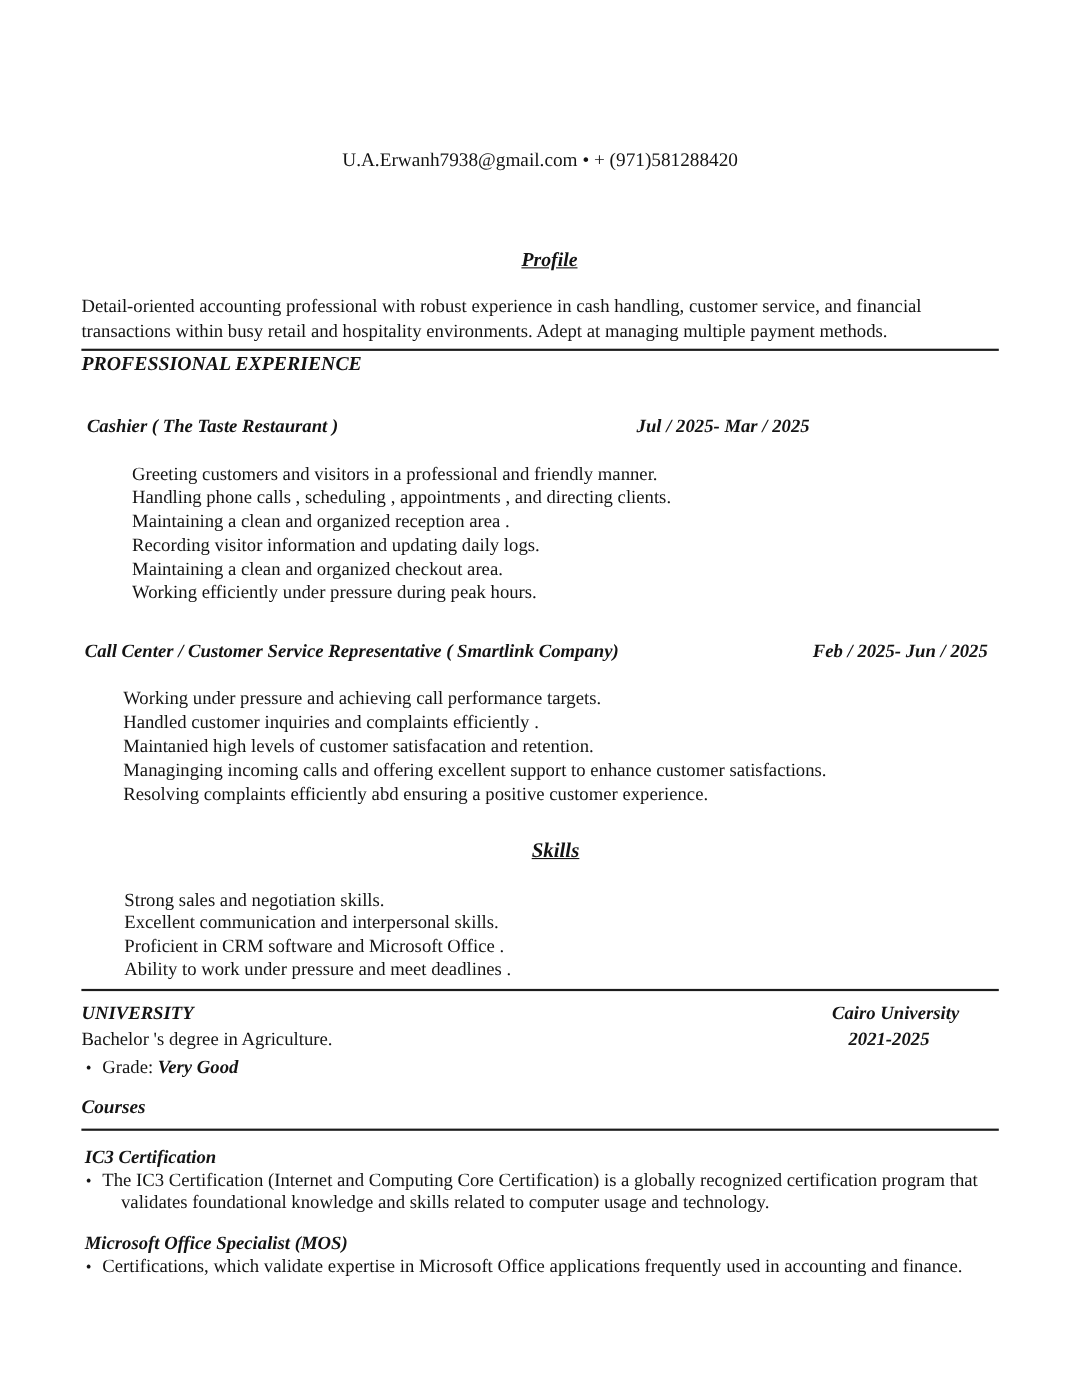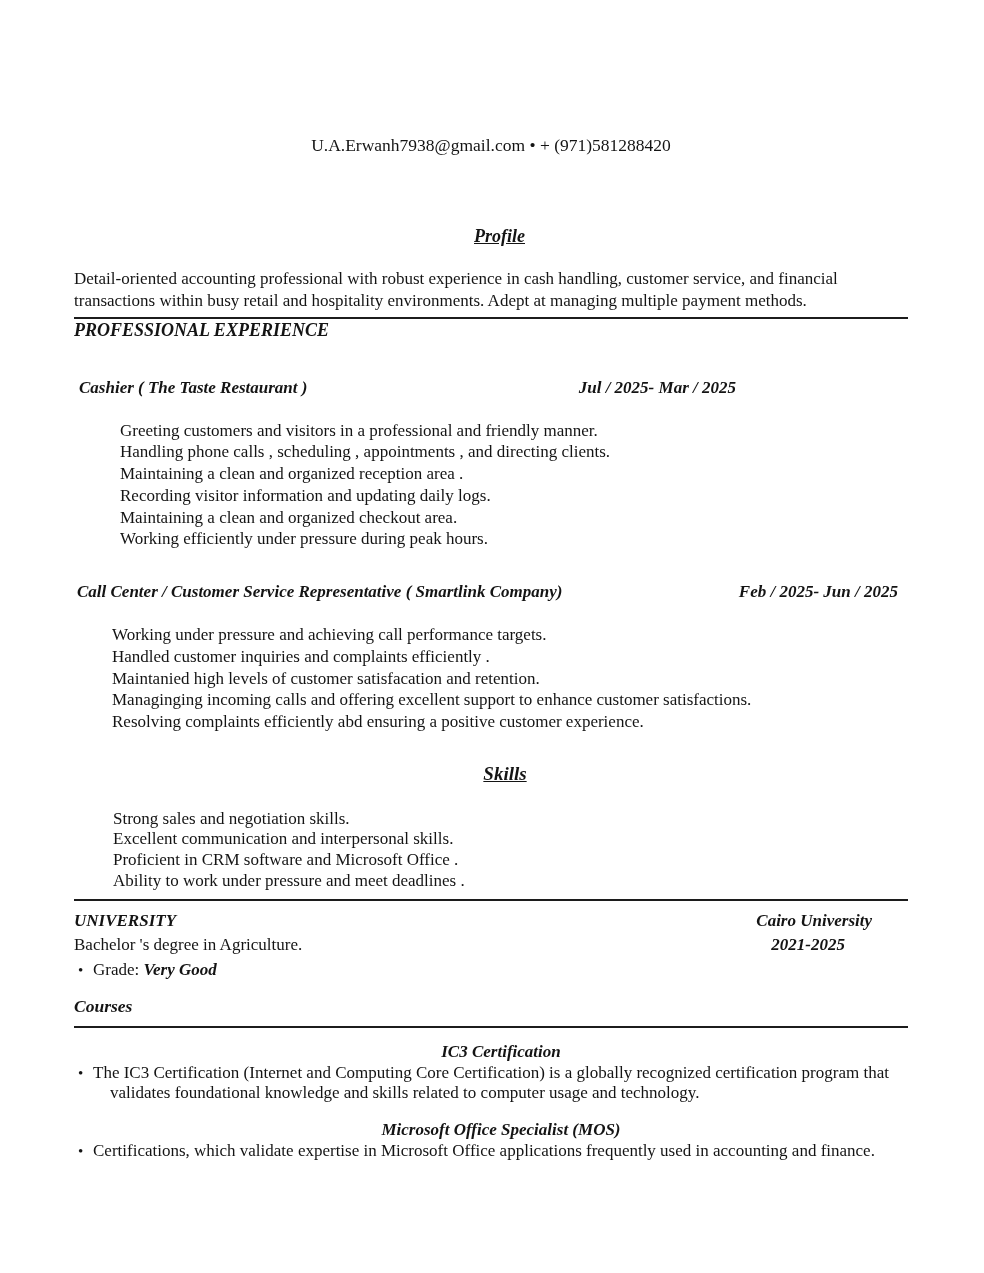--- a/index.html
+++ b/index.html
@@ -115,21 +115,20 @@
   .courses-heading { margin-top: 16px; font-size: 17.5px; }
   .courses-rule { margin-top: 9px; }
 
   .course { margin-top: 14px; }
   .course2 { margin-top: 17px; }
   .course-title {
     font-weight: bold;
     font-style: italic;
     font-size: 17px;
     padding-left: 3px;
-    text-align: center;
   }
   .course-bullet {
     display: flex;
     align-items: baseline;
     margin-top: 1px;
     padding-left: 4px;
     width: 851px;
   }
   .course-desc {
     line-height: 1.18;

